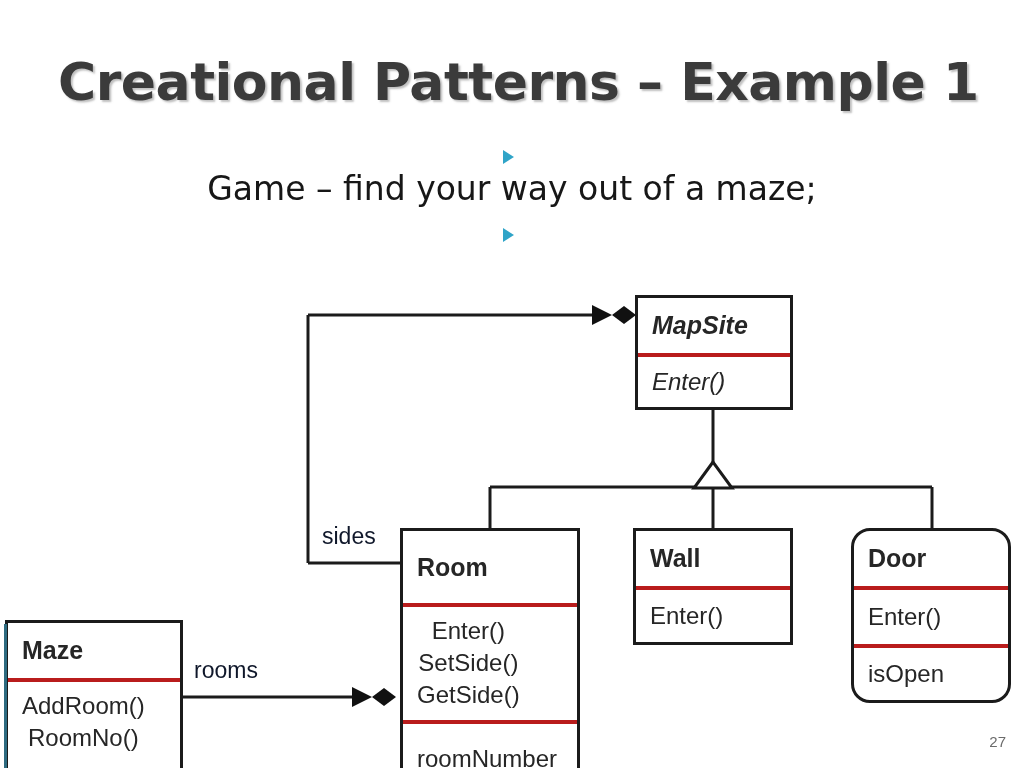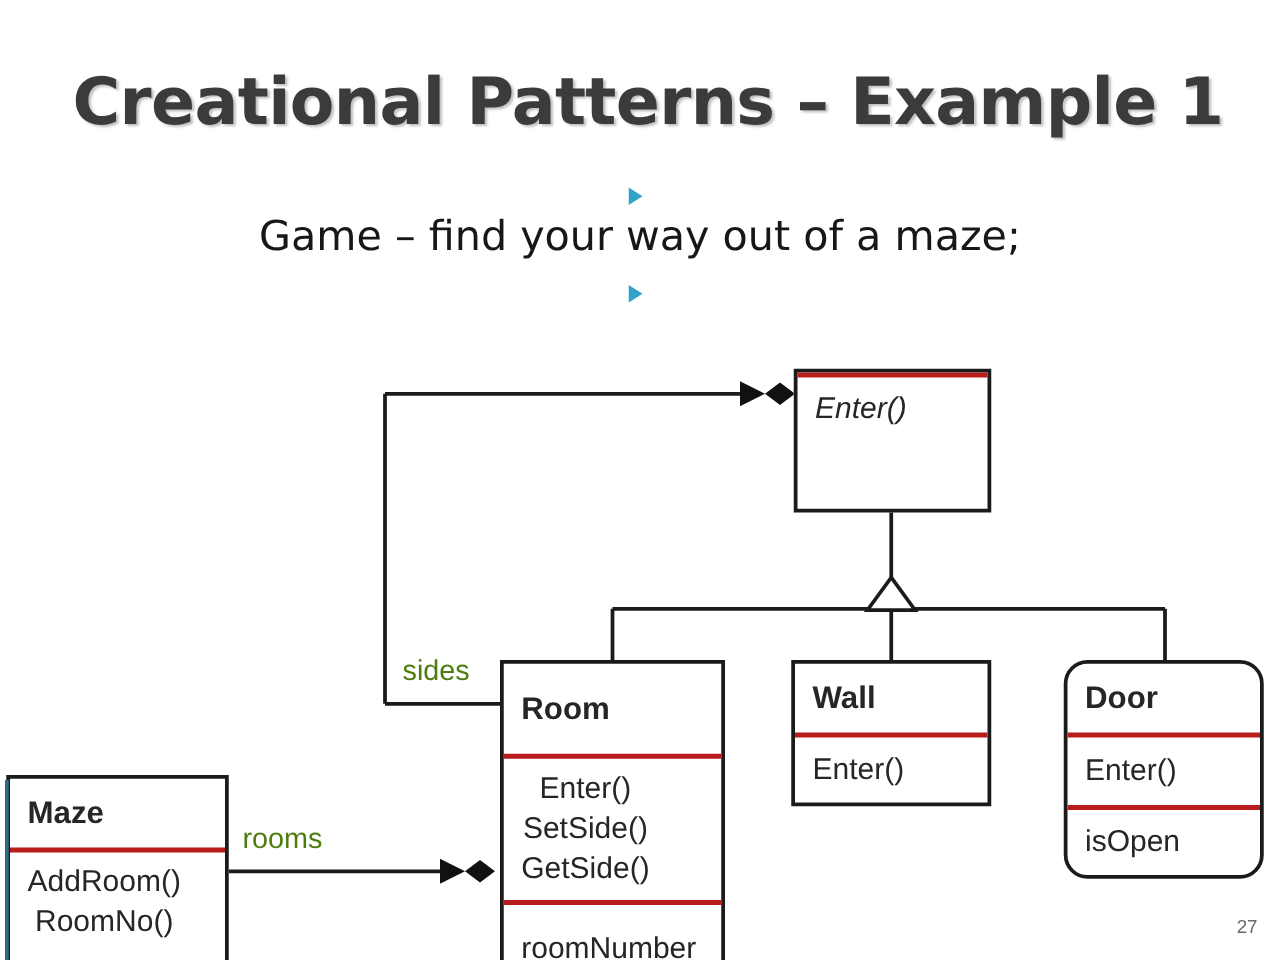--- a/index.html
+++ b/index.html
@@ -103,21 +103,21 @@
   .member-stack {
     display: block;
     padding-top: 8px;
     line-height: 32px;
   }
 
   .assoc-label {
     position: absolute;
     font-family: "Liberation Sans", sans-serif;
     font-size: 23px;
-    color: #4d7c0f;
+    color: #0f172a;
     white-space: nowrap;
   }
 
   
   #image-edge-stripe {
     position: absolute;
     left: 4px;
     top: 624px;
     width: 3px;
     height: 144px;
@@ -184,20 +184,21 @@
     <g fill="#111111">
       <polygon points="352,687 372,697 352,707"></polygon>
     </g>
     <g fill="#111111">
       <polygon points="372,697 384,688 396,697 384,706"></polygon>
     </g>
   </svg>
 </div>
 
 <div class="uml-box" id="box-mapsite" style="left:635px; top:295px; width:158px; height:115px;">
+  <div class="uml-compartment cls-name abstract" style="height:55px;">MapSite</div>
   <div class="uml-compartment comp-divider cls-member abstract" style="height:54px;">Enter()</div>
 </div>
 
 <div class="uml-box" id="box-room" style="left:400px; top:528px; width:180px; height:248px;">
   <div class="uml-compartment cls-name" style="height:72px;">Room</div>
   <div class="uml-compartment comp-divider cls-member" style="height:117px; align-items:flex-start;">
     <span class="member-stack">
       <span>Enter()</span><br>
       <span>SetSide()</span><br>
       <span>GetSide()</span>

